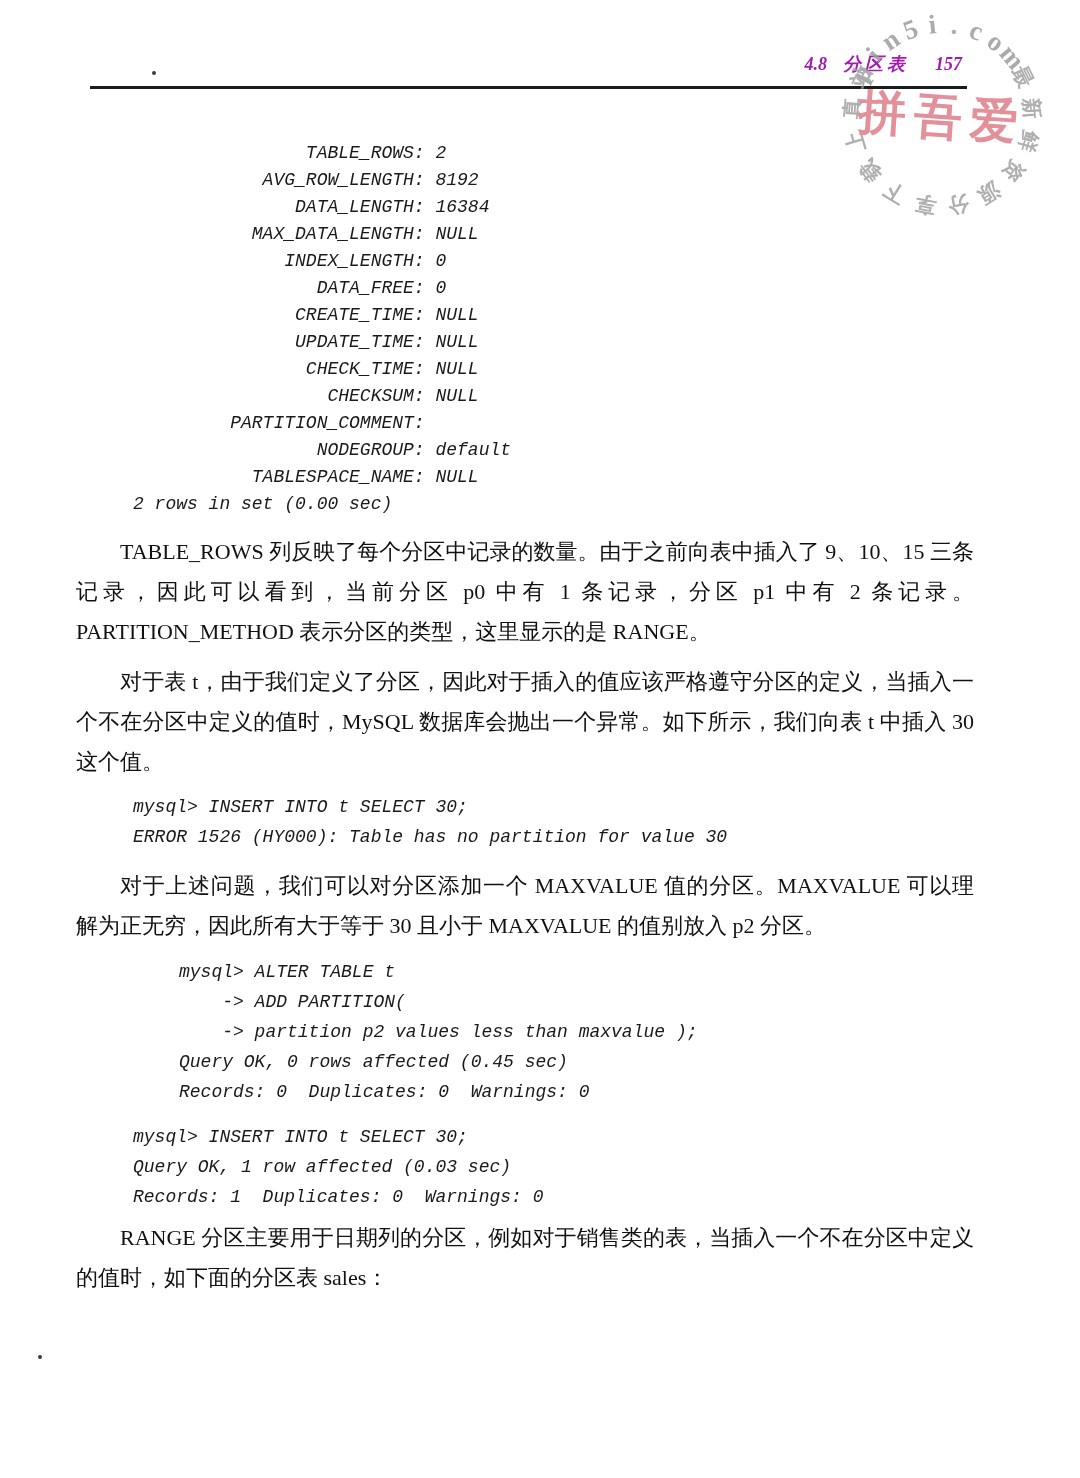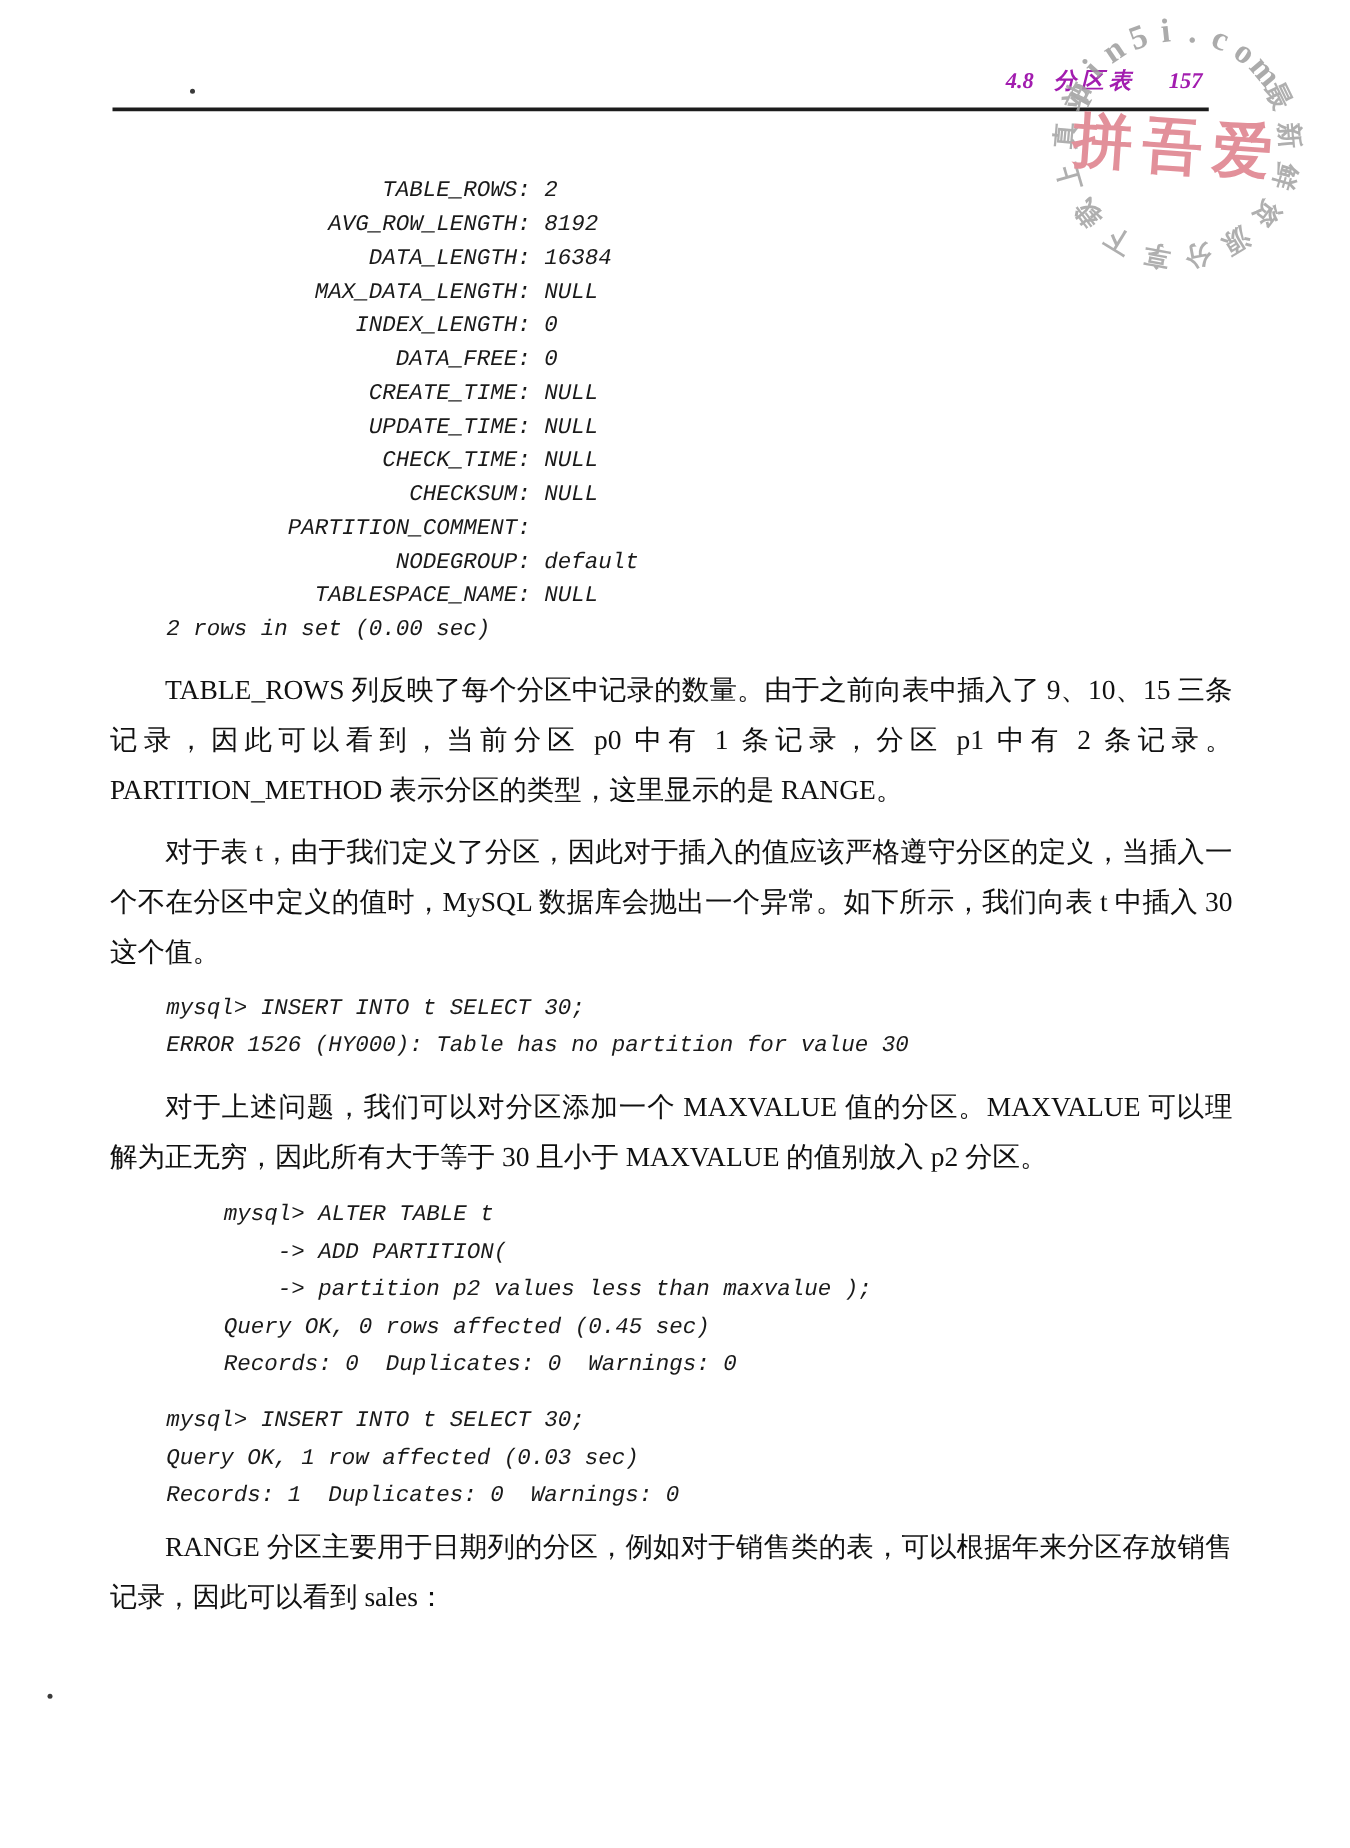--- a/index.html
+++ b/index.html
@@ -58,21 +58,21 @@
     white-space:pre;
     font-style:italic;
   }
   #code-table-status { top:140px; line-height:27px; }
   #code-insert-error { top:792px;  line-height:30px; }
   #code-alter-table  { top:957px;  line-height:30px;margin-left:46px; }
   #code-insert-ok    { top:1122px; line-height:30px; }
 
   
   p.para {
-    position:absolute; left:88px; width:898px; margin:0;
+    position:absolute; left:76px; width:898px; margin:0;
     font-size:22px; line-height:40px;
     text-align:justify; text-indent:44px;
     color:#111;
   }
   #para-1 { top:532px; }
   #para-2 { top:662px; }
   #para-3 { top:866px; }
   #para-4 { top:1218px; }
 
   
@@ -149,18 +149,18 @@
   <pre class="code" id="code-alter-table">mysql&gt; ALTER TABLE t
     -&gt; ADD PARTITION(
     -&gt; partition p2 values less than maxvalue );
 Query OK, 0 rows affected (0.45 sec)
 Records: 0  Duplicates: 0  Warnings: 0</pre>
 
   <pre class="code" id="code-insert-ok">mysql&gt; INSERT INTO t SELECT 30;
 Query OK, 1 row affected (0.03 sec)
 Records: 1  Duplicates: 0  Warnings: 0</pre>
 
-  <p class="para" id="para-4">RANGE 分区主要用于日期列的分区，例如对于销售类的表，可以根据年来分区存放销售记录，因此可以看到 sales：</p>
+  <p class="para" id="para-4">RANGE 分区主要用于日期列的分区，例如对于销售类的表，当插入一个不在分区中定义的值时，如下面的分区表 sales：</p>
 
   <div class="artifact-dot dot-top"></div>
   <div class="artifact-dot dot-bottom"></div>
 
 </div>
 
 </body></html>

